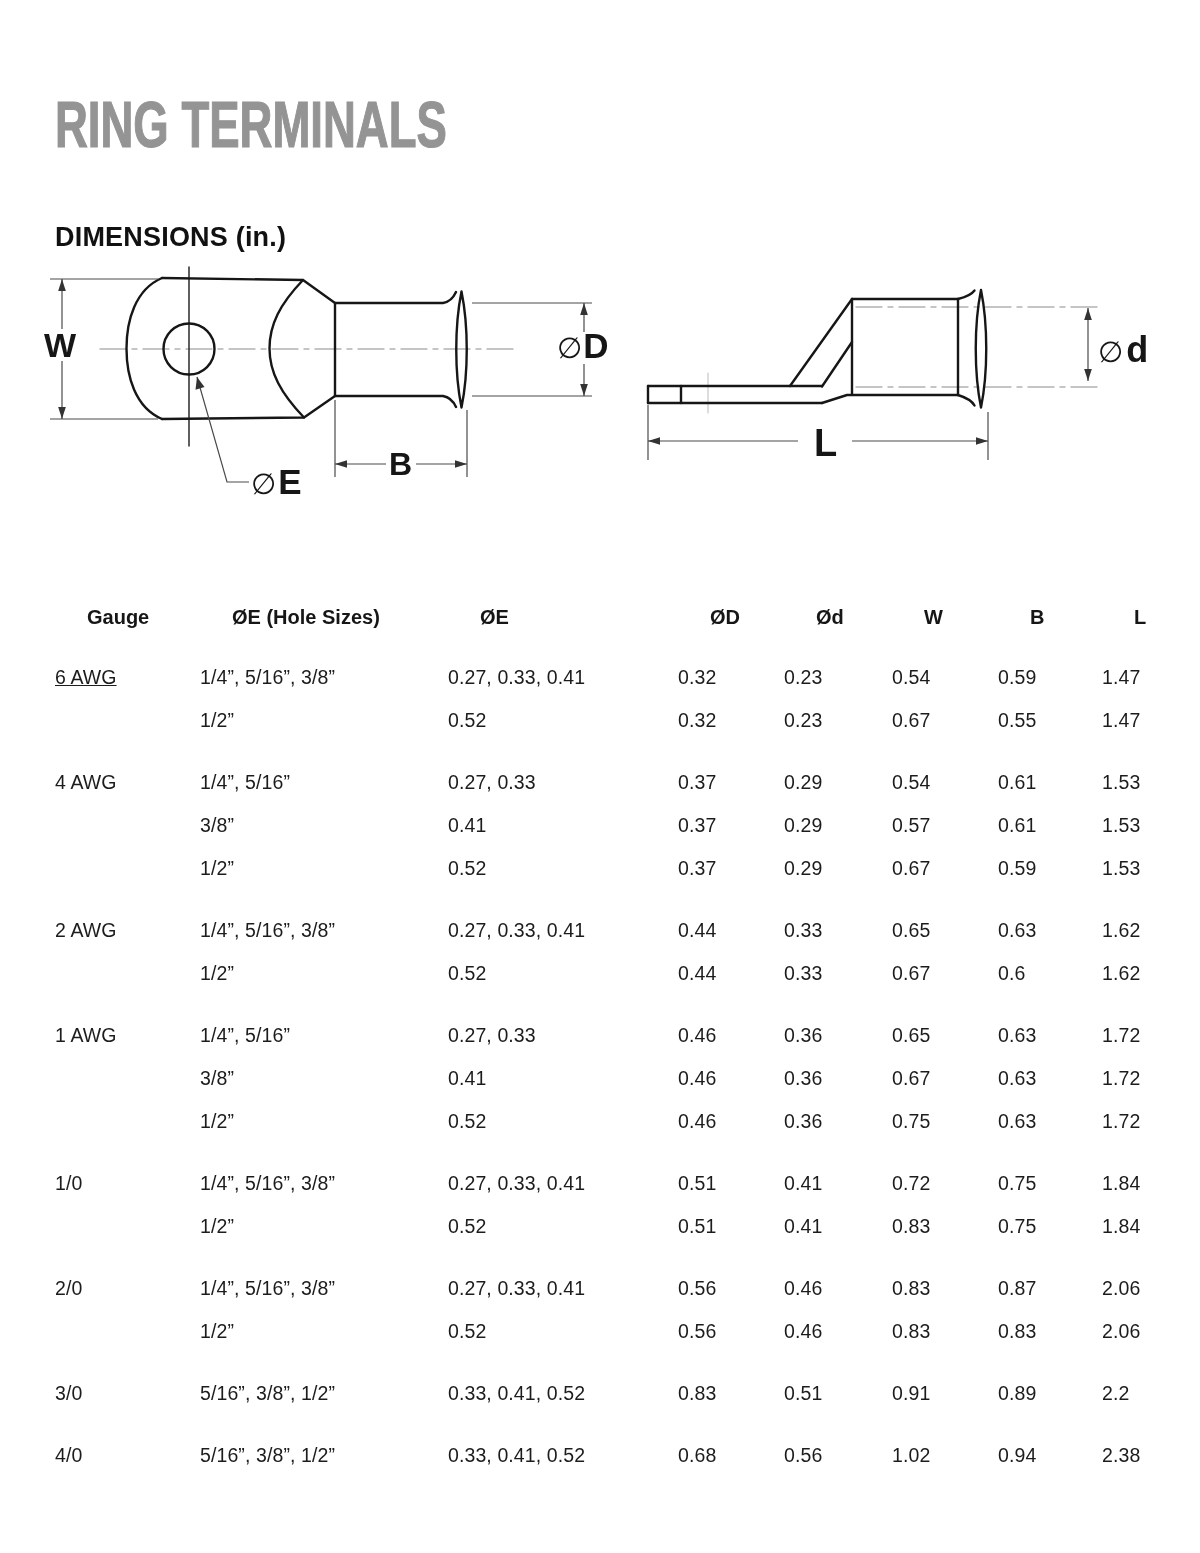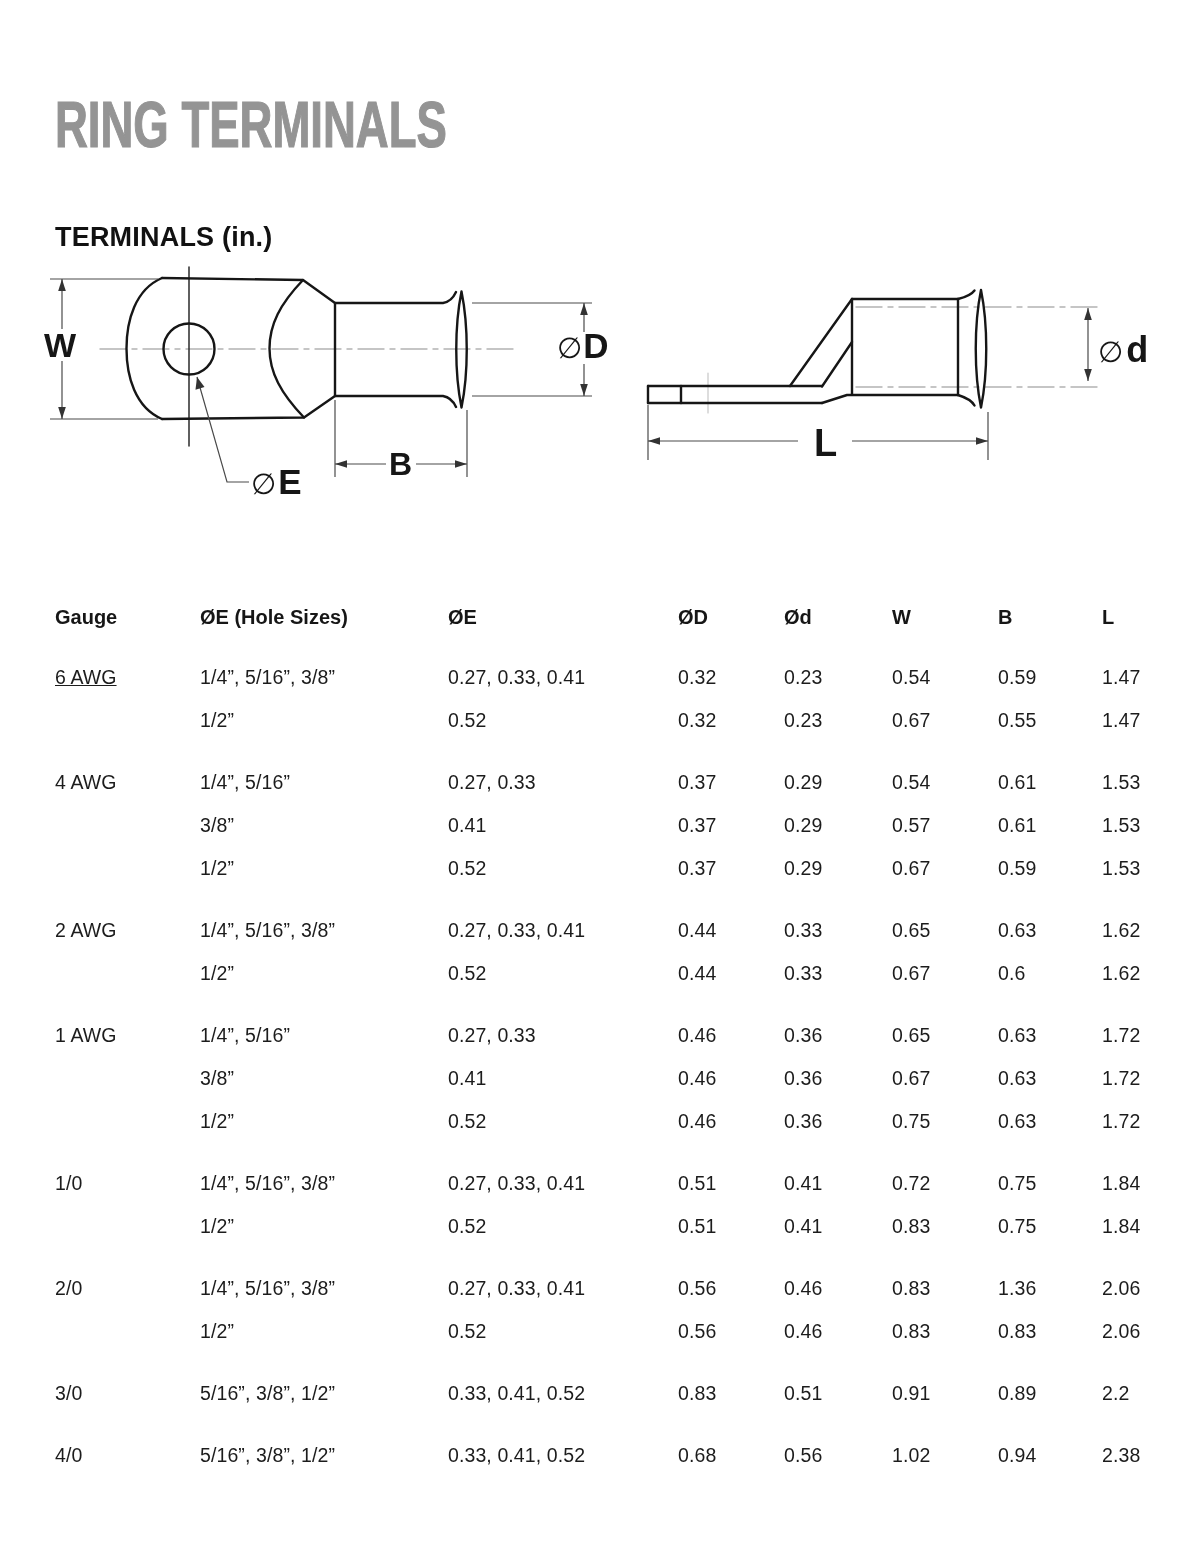--- a/index.html
+++ b/index.html
@@ -5,34 +5,34 @@
   html,body{margin:0;padding:0;background:#ffffff;}
   #page{position:relative;width:1200px;height:1553px;background:#ffffff;overflow:hidden;
         font-family:"Liberation Sans", sans-serif;}
   .title{position:absolute;left:55px;top:92px;font-size:65px;line-height:65px;font-weight:bold;
          color:#949494;-webkit-text-stroke:1.2px #949494;letter-spacing:0px;white-space:nowrap;
          transform:scaleX(0.70);transform-origin:left top;}
   .subtitle{position:absolute;left:55px;top:222px;font-size:27px;font-weight:bold;color:#111;
             letter-spacing:0.2px;}
   #drawing{position:absolute;left:0;top:250px;}
   #spec-table{position:absolute;left:0;top:602px;width:1200px;}
-  .thead{position:relative;height:64px;}
+  .thead{position:relative;height:64px;margin-left:32px;}
   .th{position:absolute;top:4px;font-size:20px;font-weight:bold;color:#161616;white-space:nowrap;}
   .tgroup{margin-bottom:19px;}
   .trow{position:relative;height:43px;}
   .tcell{position:absolute;top:0;font-size:19.5px;color:#1c1c1c;white-space:nowrap;letter-spacing:0.1px;}
   svg text{font-family:"Liberation Sans", sans-serif;}
 </style>
 </head>
 <body>
 
 <div id="page">
 
   <div class="title">RING TERMINALS</div>
-  <div class="subtitle">TERMINALS (in.)</div>
+  <div class="subtitle">DIMENSIONS (in.)</div>
 
   <svg id="drawing" width="1200" height="300" viewBox="0 0 1200 300">
 
     <g fill="none" stroke="#161616" stroke-width="2.4" stroke-linejoin="round" stroke-linecap="round">
 
       <line x1="100" y1="99" x2="516" y2="99" stroke="#b3b3b3" stroke-width="1.4" stroke-dasharray="26 6 5 6"></line>
       <line x1="189" y1="17" x2="189" y2="196" stroke="#2a2a2a" stroke-width="1.5"></line>
 
       <path d="M162,28 L303,30 L335,53 L443,53 C449,52 453.5,47.5 456,42"></path>
       <path d="M162,169 L304,167.5 L335,146 L443,146 C449,147 453.5,151.5 456,157"></path>
@@ -261,21 +261,21 @@
           </div>
         </div>
         <div class="tgroup">
           <div class="trow">
             <span class="tcell" style="left: 55px;">2/0</span>
             <span class="tcell" style="left: 200px;">1/4”, 5/16”, 3/8”</span>
             <span class="tcell" style="left: 448px;">0.27, 0.33, 0.41</span>
             <span class="tcell" style="left: 678px;">0.56</span>
             <span class="tcell" style="left: 784px;">0.46</span>
             <span class="tcell" style="left: 892px;">0.83</span>
-            <span class="tcell" style="left: 998px;">1.36</span>
+            <span class="tcell" style="left: 998px;">0.87</span>
             <span class="tcell" style="left: 1102px;">2.06</span>
           </div>
           <div class="trow">
             <span class="tcell" style="left: 200px;">1/2”</span>
             <span class="tcell" style="left: 448px;">0.52</span>
             <span class="tcell" style="left: 678px;">0.56</span>
             <span class="tcell" style="left: 784px;">0.46</span>
             <span class="tcell" style="left: 892px;">0.83</span>
             <span class="tcell" style="left: 998px;">0.83</span>
             <span class="tcell" style="left: 1102px;">2.06</span>

